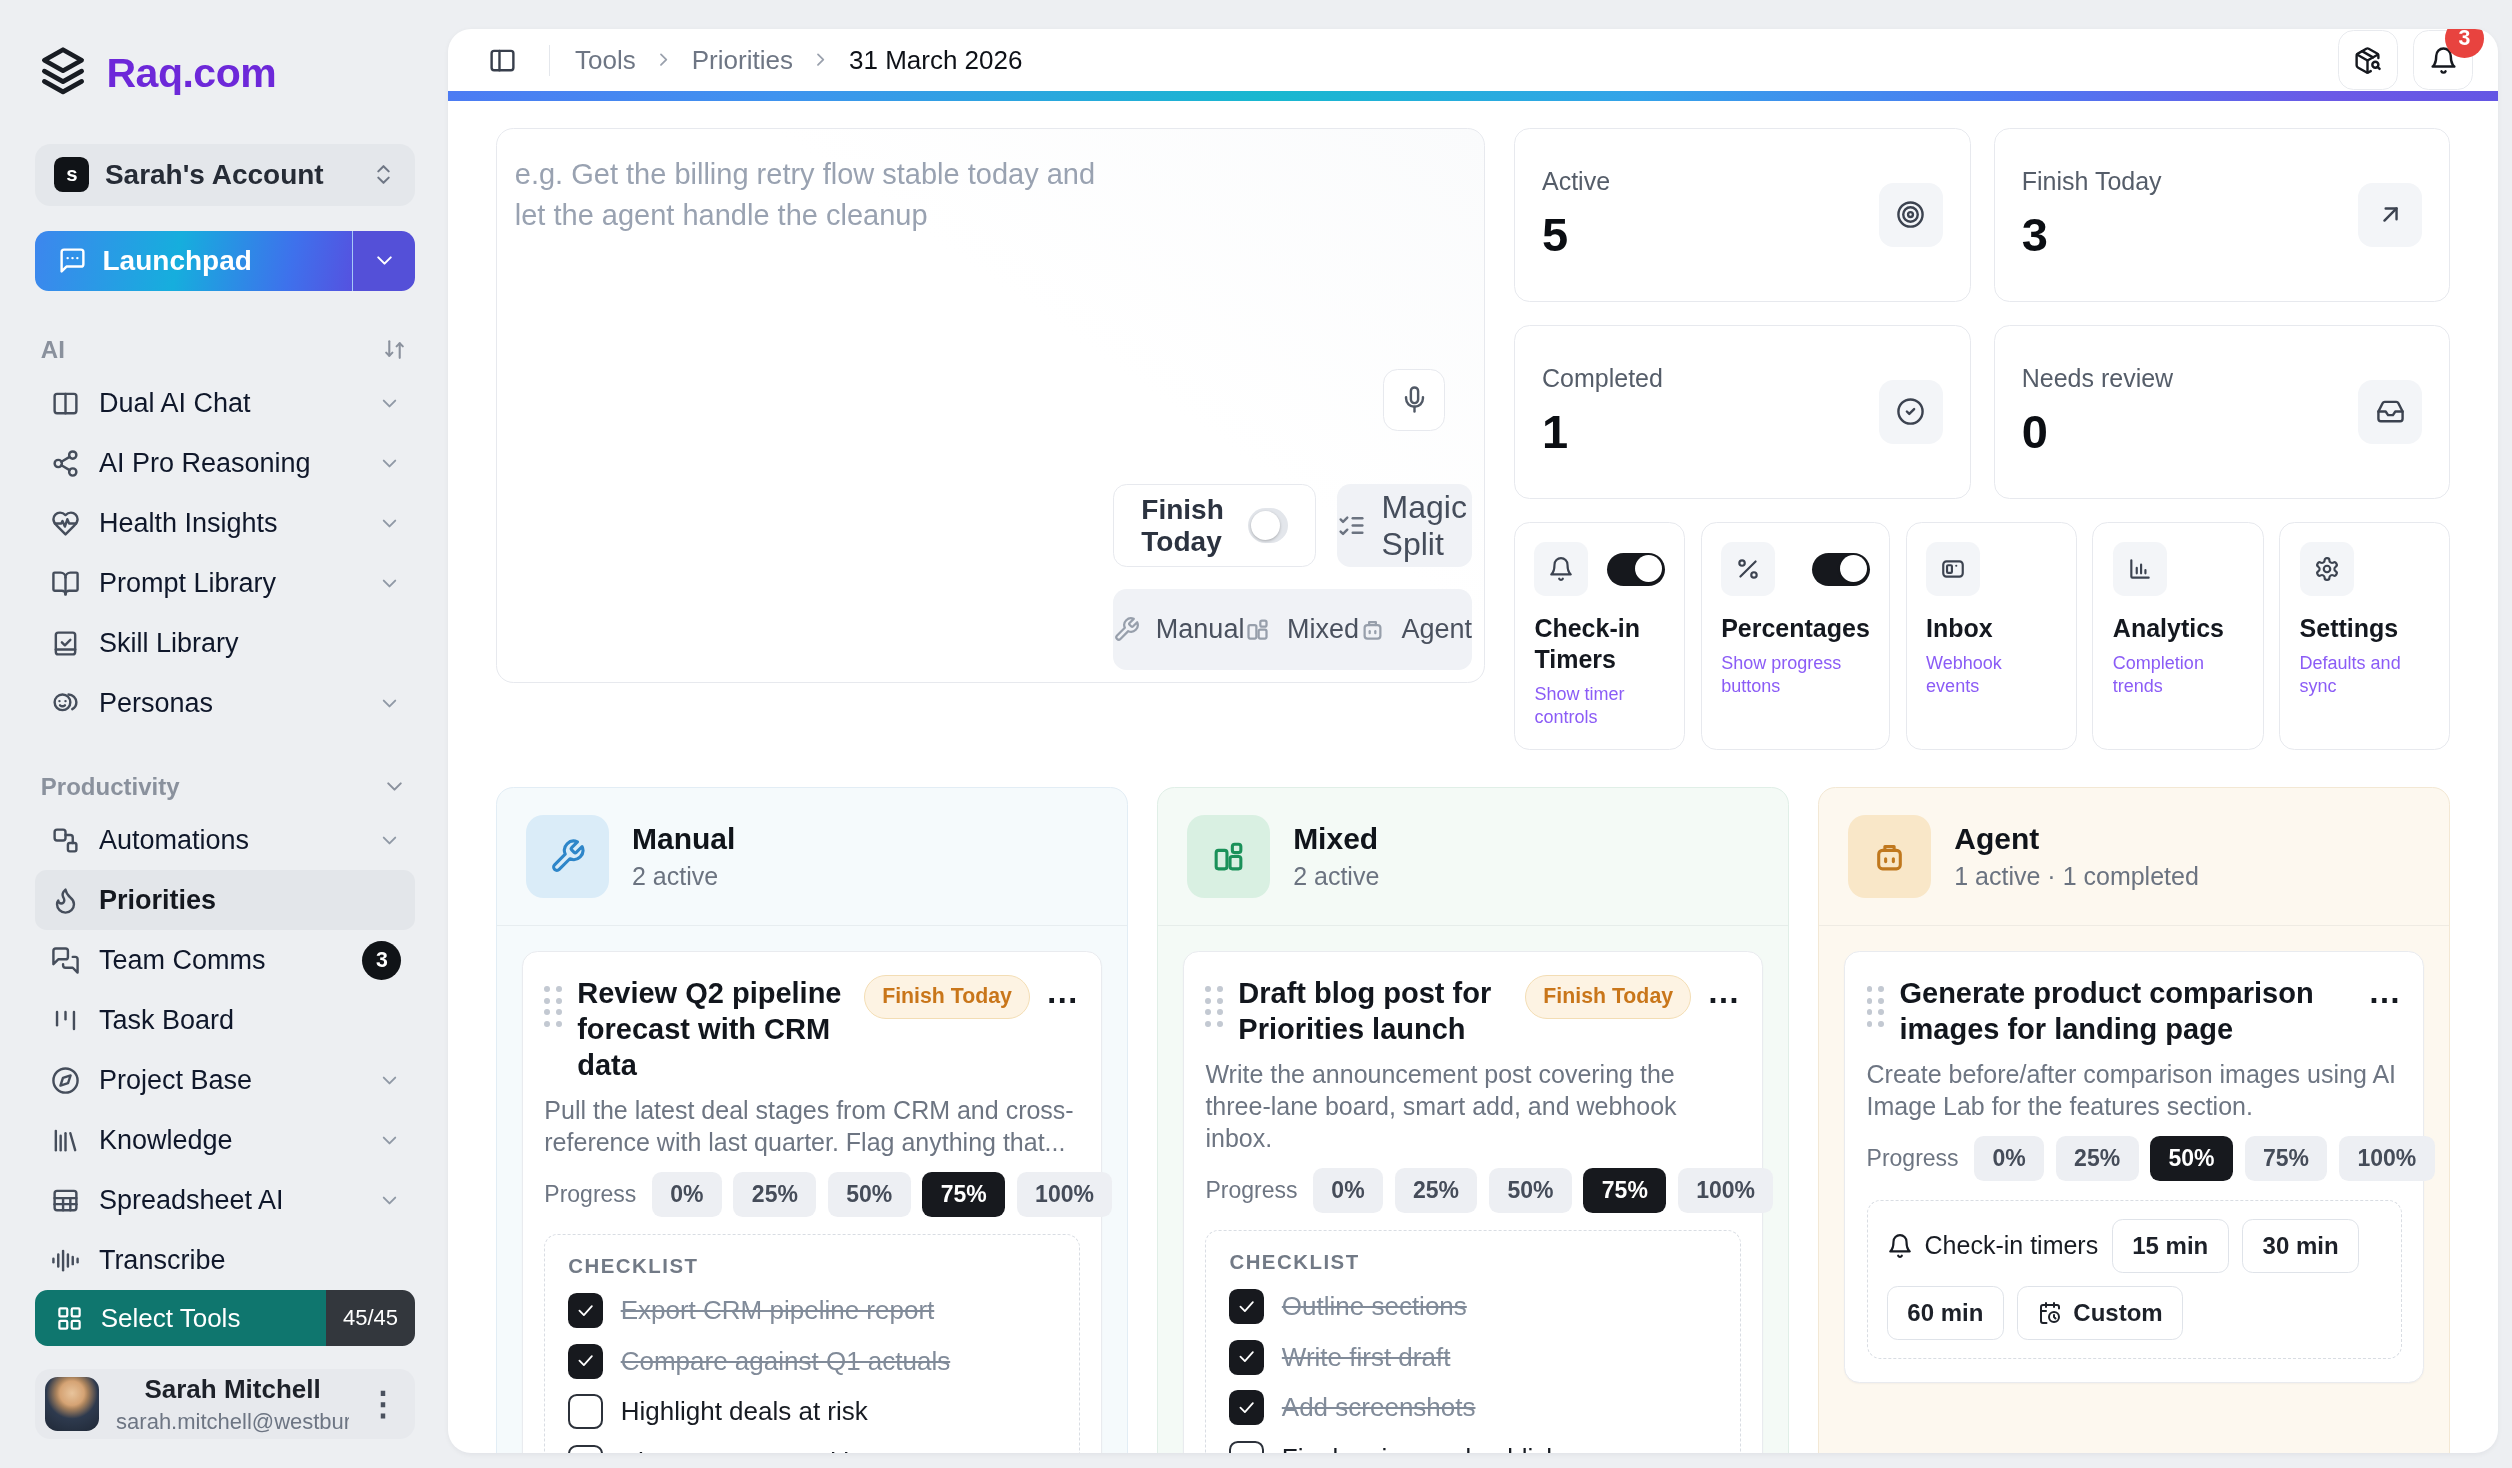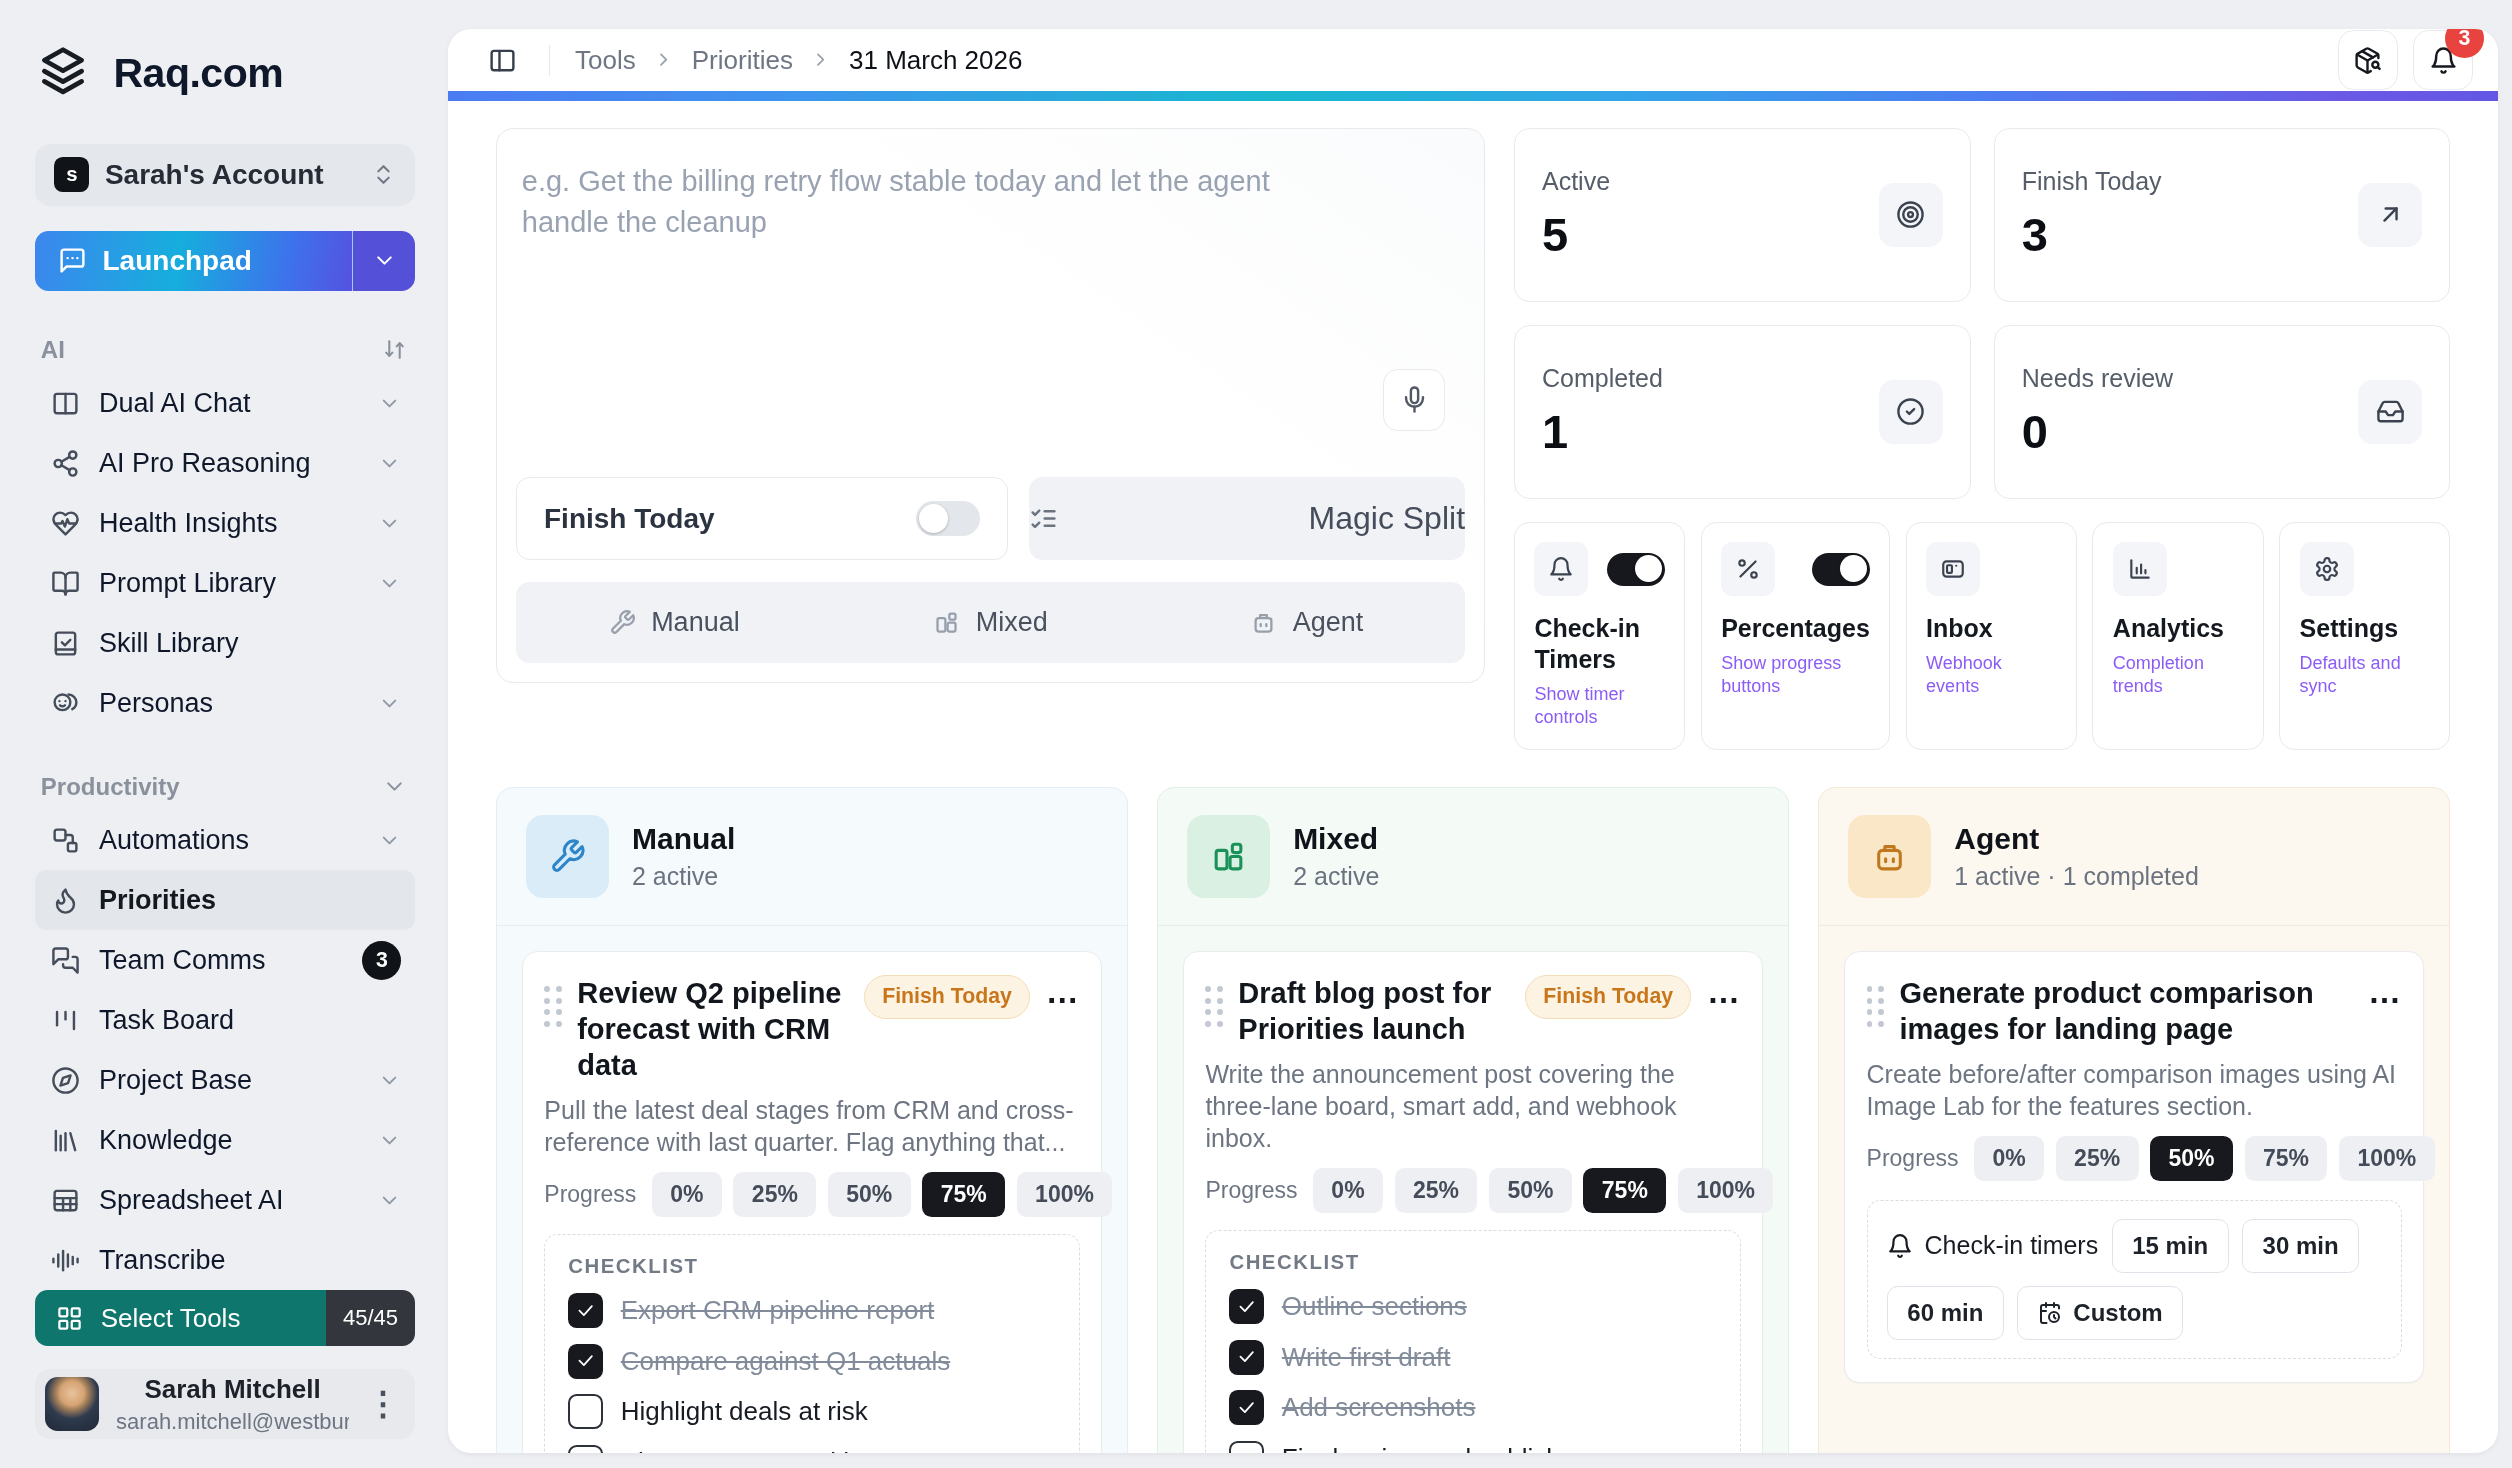--- a/index.html
+++ b/index.html
@@ -15,21 +15,21 @@
   .ic { stroke:currentColor; fill:none; stroke-width:2; stroke-linecap:round; stroke-linejoin:round; }
 
   
   .sidebar {
     position:absolute; left:0; top:0; width:448px; height:1468px;
     padding:45px 33px 29px 35px;
     display:flex; flex-direction:column;
   }
   .logo-row { display:flex; align-items:center; gap:15.5px; }
   .logo-mark { width:56px; height:56px; color:#181c23; }
-  .logo-text { font-size:41px; font-weight:700; color:#0f172a; letter-spacing:-0.5px;margin-left:7px; }
+  .logo-text { font-size:41px; font-weight:700; color:#6d28d9; letter-spacing:-0.5px; }
 
   .account-chip {
     margin-top:43px; height:62px; background:#e4e7eb; border-radius:15.5px;
     display:flex; align-items:center; padding:0 19.4px; gap:15.5px; cursor:pointer;
   }
   .account-avatar {
     width:35px; height:35px; background:#101317; color:#fff; border-radius:8.7px;
     display:flex; align-items:center; justify-content:center; font-size:20.4px; font-weight:600;
   }
   .account-name { font-size:28px; font-weight:600; color:#262c36; flex:1; }
@@ -130,21 +130,21 @@
     height:9.7px; flex:none;
     background:linear-gradient(90deg,#4c7bf3 0%,#3f93ef 16%,#18b8cf 40%,#34a3e9 58%,#4d7af2 76%,#6b59e6 92%,#6456e4 100%);
   }
 
   .content { flex:1; padding:27px 48px 0 48px; overflow:hidden; }
   .top-grid { display:flex; gap:29px; }
 
   
   .composer {
     width:989px; height:555px; flex:none; border:1px solid #e7e9ee; border-radius:17.4px;
-    padding:19px; display:flex; flex-direction:column; position:relative;
+    padding:12px; display:flex; flex-direction:row; position:relative;
     background:linear-gradient(215deg,#fafbfc 0%,#ffffff 40%);
   }
   .composer-placeholder {
     font-size:29px; line-height:41px; color:#99a2b1; max-width:795px; padding:13.6px 5.8px; cursor:text;
   }
   .mic-btn {
     position:absolute; right:39px; top:240px; width:62px; height:62px;
     border:1px solid #e7e9ee; border-radius:14.5px; background:#fff;
     display:flex; align-items:center; justify-content:center; color:#515966; cursor:pointer;
   }

